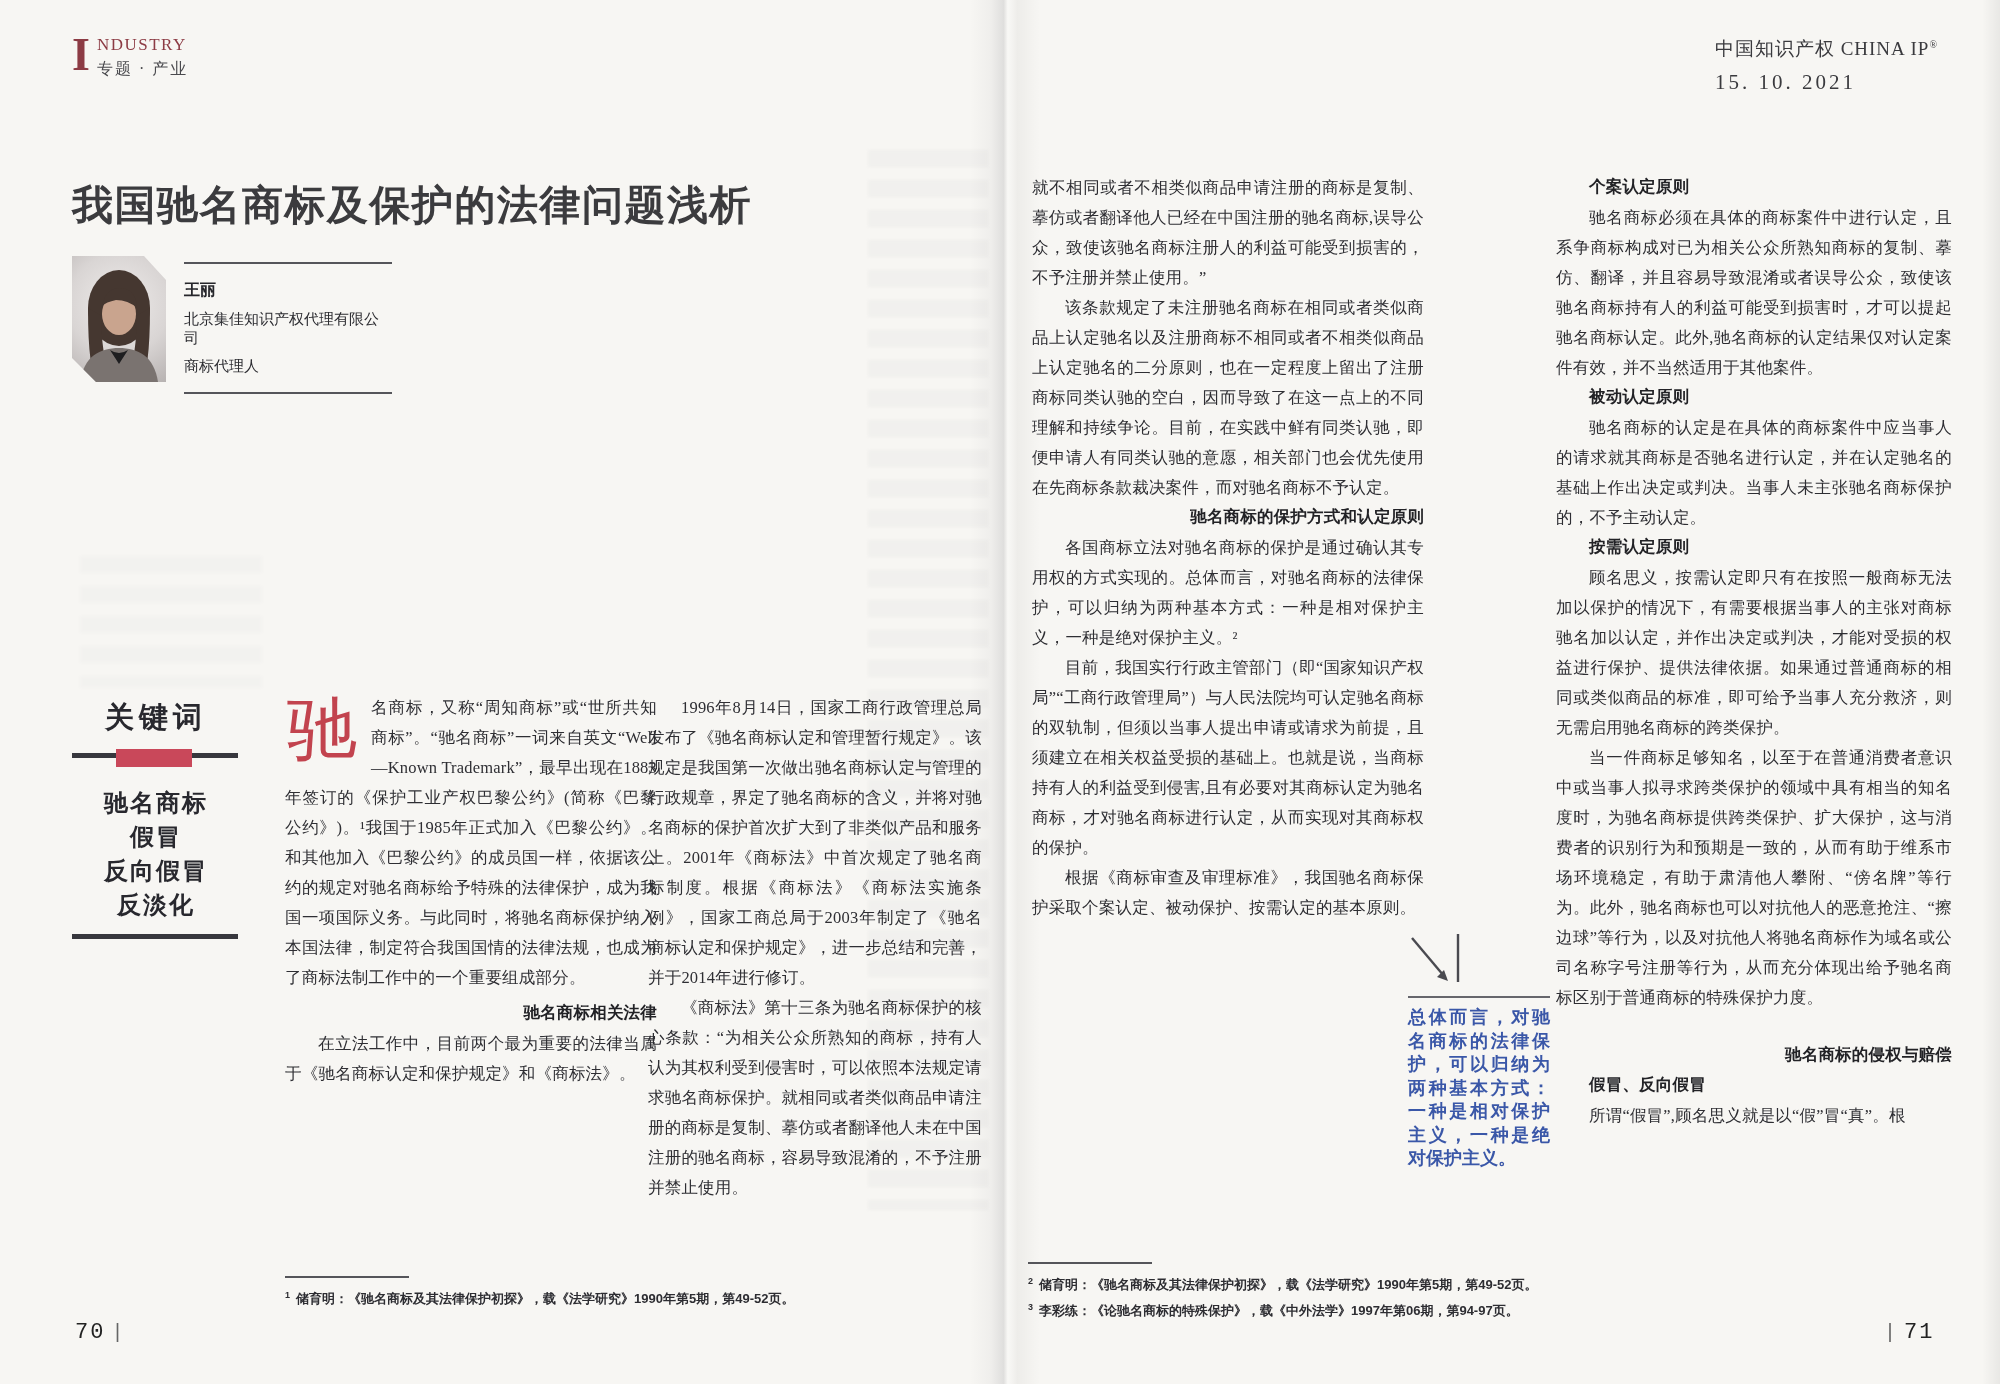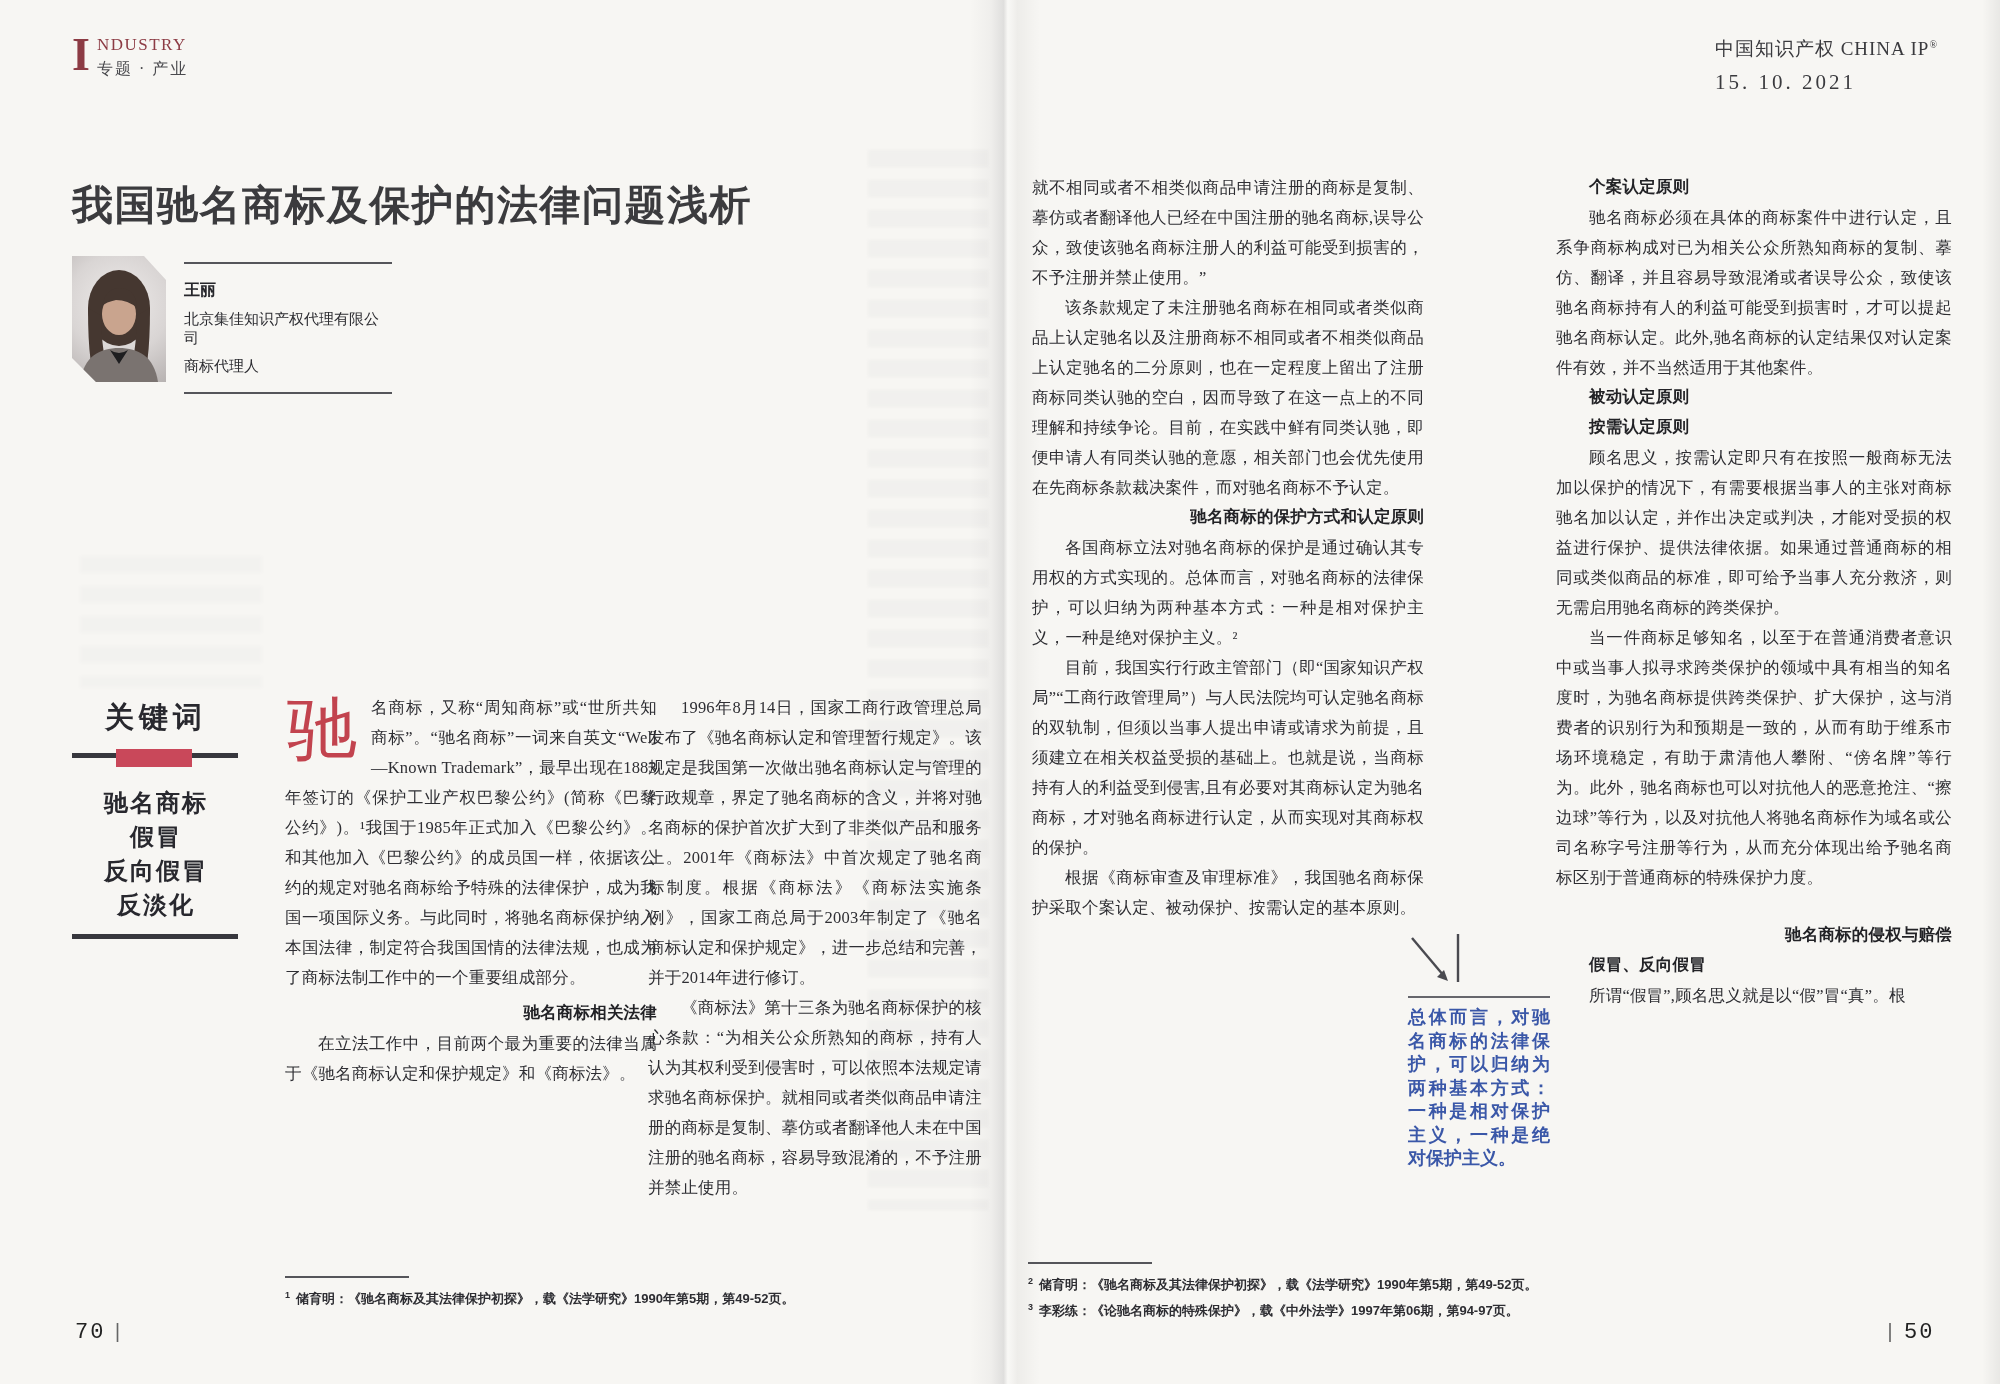--- a/index.html
+++ b/index.html
@@ -202,20 +202,21 @@
     <line x1="50" y1="2" x2="50" y2="50" stroke="#4a4a50" stroke-width="2.4"></line>
   </svg>
   <div id="callout-rule"></div>
   <div id="callout-text" class="hei">总体而言，对驰名商标的法律保护，可以归纳为两种基本方式：一种是相对保护主义，一种是绝对保护主义。</div>
 </div>
 
 <div id="colD" class="abs col">
   <p class="sub-heading hei">个案认定原则</p>
   <p class="ind">驰名商标必须在具体的商标案件中进行认定，且系争商标构成对已为相关公众所熟知商标的复制、摹仿、翻译，并且容易导致混淆或者误导公众，致使该驰名商标持有人的利益可能受到损害时，才可以提起驰名商标认定。此外,驰名商标的认定结果仅对认定案件有效，并不当然适用于其他案件。</p>
   <p class="sub-heading hei">被动认定原则</p>
+  <p class="ind">驰名商标的认定是在具体的商标案件中应当事人的请求就其商标是否驰名进行认定，并在认定驰名的基础上作出决定或判决。当事人未主张驰名商标保护的，不予主动认定。</p>
   <p class="sub-heading hei">按需认定原则</p>
   <p class="ind">顾名思义，按需认定即只有在按照一般商标无法加以保护的情况下，有需要根据当事人的主张对商标驰名加以认定，并作出决定或判决，才能对受损的权益进行保护、提供法律依据。如果通过普通商标的相同或类似商品的标准，即可给予当事人充分救济，则无需启用驰名商标的跨类保护。</p>
   <p class="ind">当一件商标足够知名，以至于在普通消费者意识中或当事人拟寻求跨类保护的领域中具有相当的知名度时，为驰名商标提供跨类保护、扩大保护，这与消费者的识别行为和预期是一致的，从而有助于维系市场环境稳定，有助于肃清他人攀附、“傍名牌”等行为。此外，驰名商标也可以对抗他人的恶意抢注、“擦边球”等行为，以及对抗他人将驰名商标作为域名或公司名称字号注册等行为，从而充分体现出给予驰名商标区别于普通商标的特殊保护力度。</p>
   <p class="col-heading hei" id="colD-heading2">驰名商标的侵权与赔偿</p>
   <p class="sub-heading hei">假冒、反向假冒</p>
   <p class="ind">所谓“假冒”,顾名思义就是以“假”冒“真”。根</p>
 </div>
 
 <div id="fn70" class="abs">
   <div class="fn-rule"></div>
@@ -225,14 +226,14 @@
 <div id="fn71" class="abs">
   <div class="fn-rule"></div>
   <div class="fn-line"><sup>2</sup><span>储育明：《驰名商标及其法律保护初探》，载《法学研究》1990年第5期，第49-52页。</span></div>
   <div class="fn-line" style="margin-top:0;"><sup>3</sup><span>李彩练：《论驰名商标的特殊保护》，载《中外法学》1997年第06期，第94-97页。</span></div>
 </div>
 
 <div id="page-num-70" class="abs page-num hei">
   <span>70</span><span class="pipe">|</span>
 </div>
 <div id="page-num-71" class="abs page-num hei">
-  <span class="pipe">|</span><span>50</span>
+  <span class="pipe">|</span><span>71</span>
 </div>
 
 </body></html>

